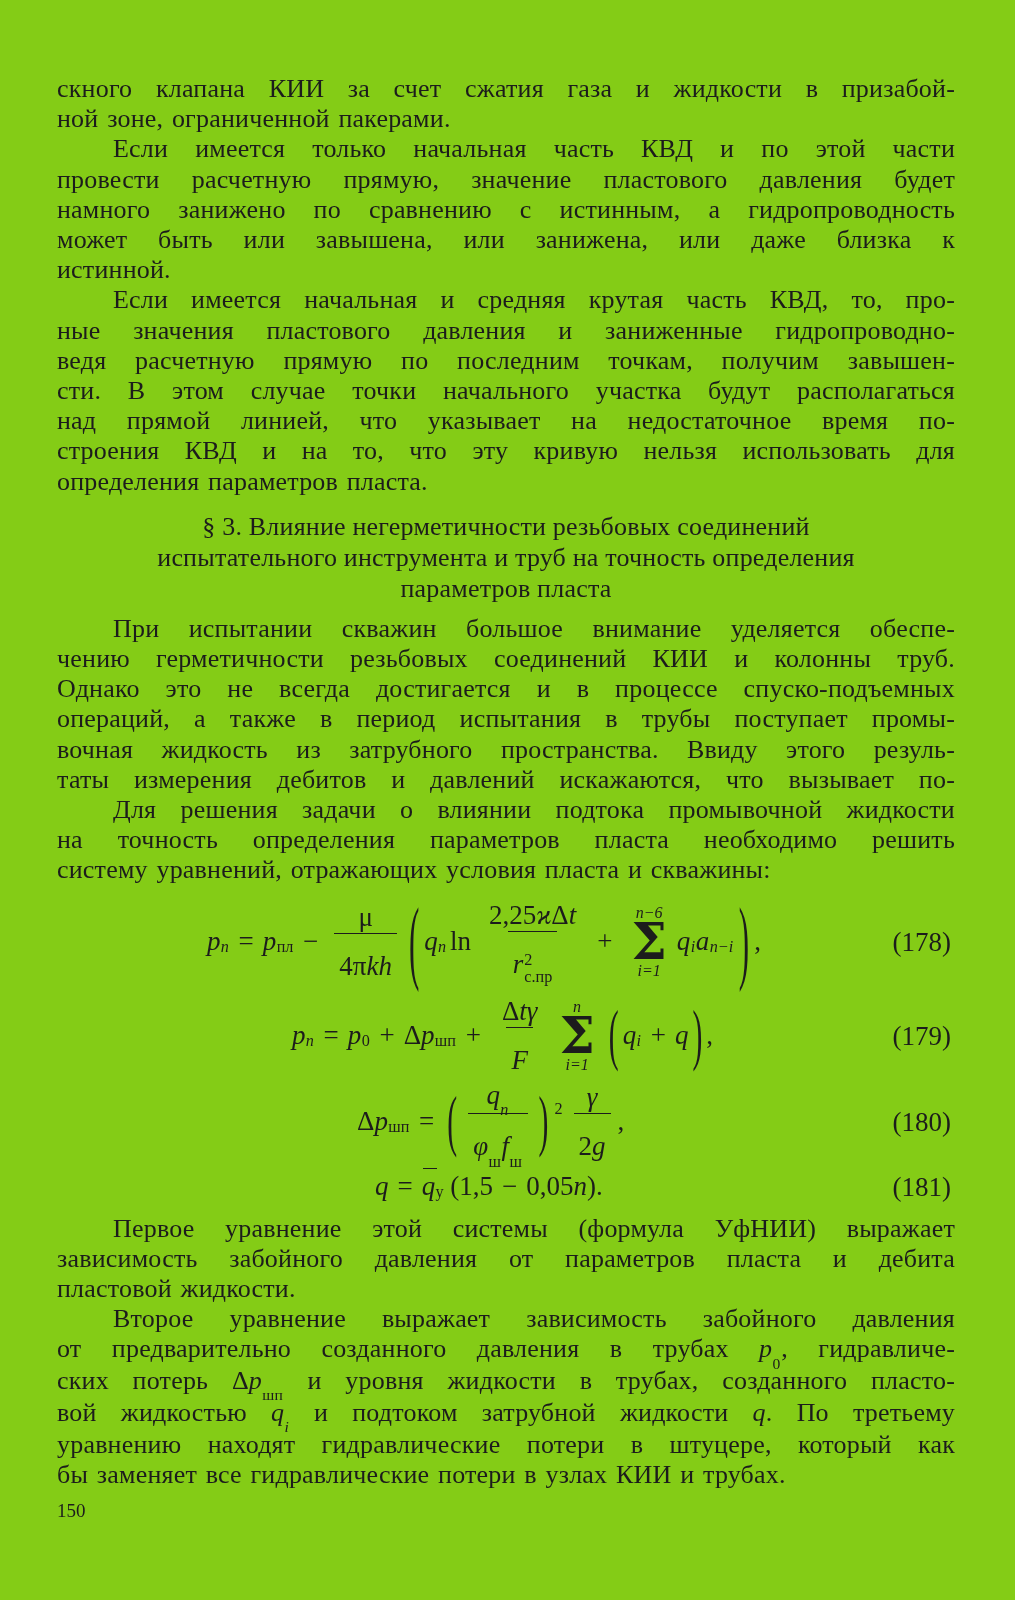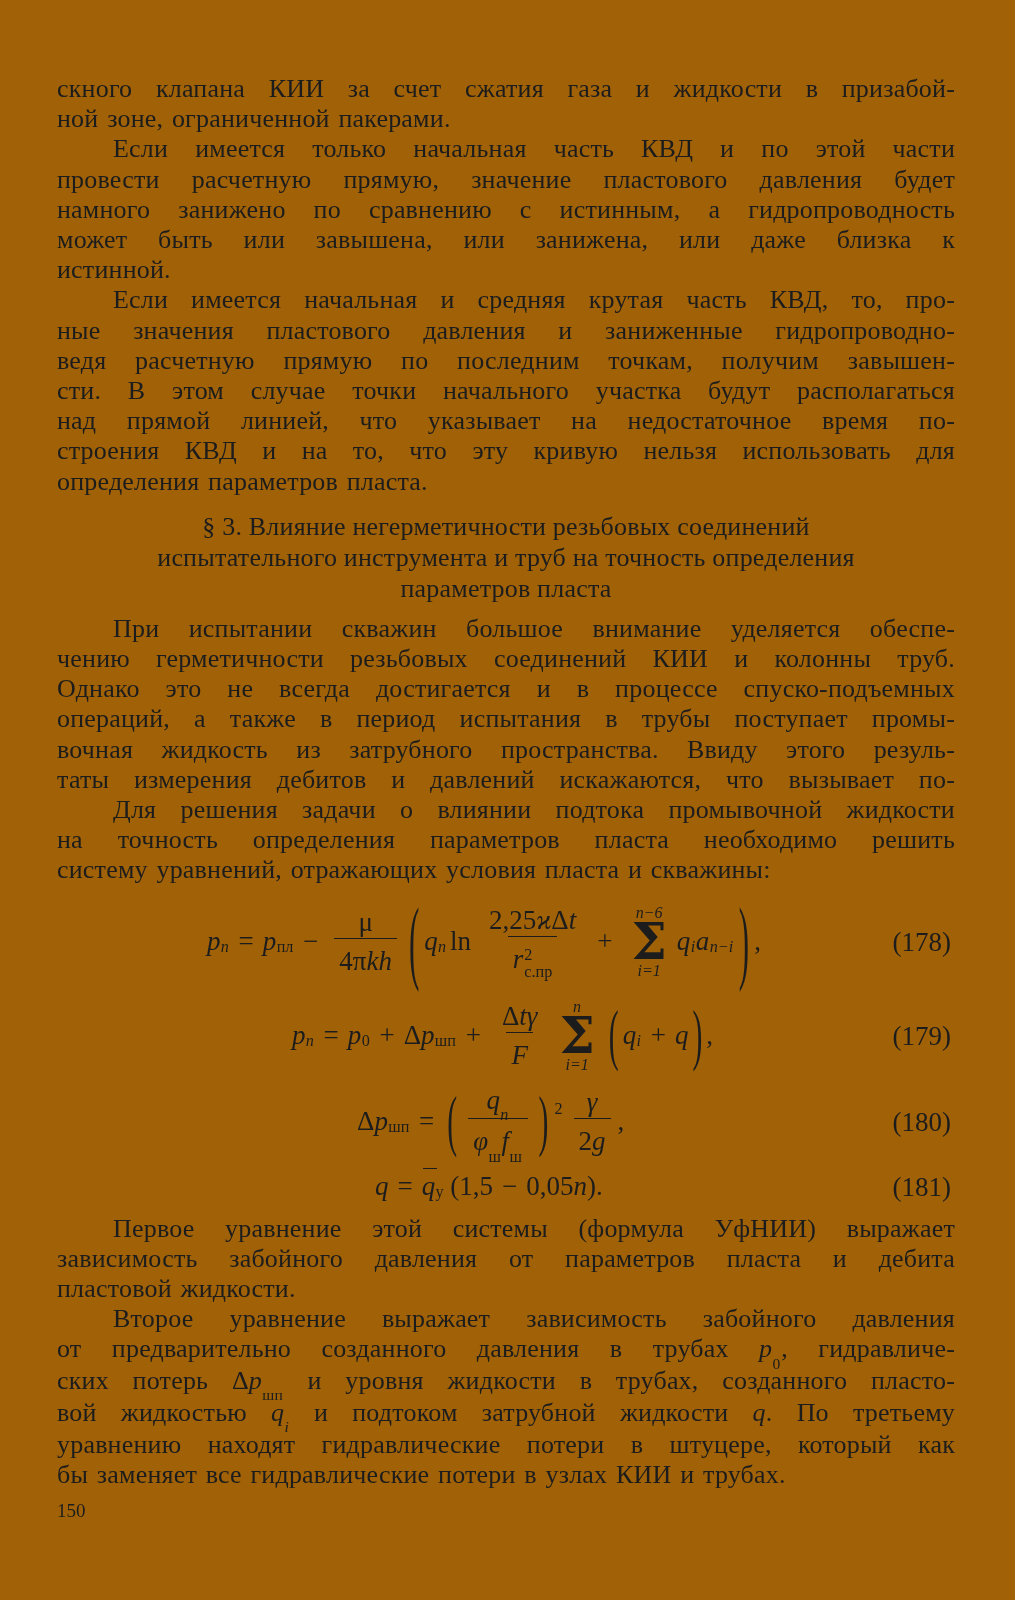--- a/index.html
+++ b/index.html
@@ -1,19 +1,19 @@
 <!DOCTYPE html>
 <html lang="ru"><head>
 <meta charset="utf-8">
 <style>
   html,body{margin:0;padding:0;background:#e9e9e9;}
   .page{
     position:relative;
     width:1015px;height:1600px;
-    background:#a16207;
+    background:#84cc16;
     font-family:"Liberation Serif","DejaVu Serif",serif;
     color:#1c1c1c;
     overflow:hidden;
     margin:0 auto;
   }
   .content{position:absolute;left:57px;top:74px;width:898px;}
   .para{margin:0;}
   .ln{
     font-size:26px;
     line-height:30.2px;
@@ -61,21 +61,21 @@
   .rm{font-style:normal;}
   .op{margin:0 9px;}
   .fn{margin:0 6px 0 3px;}
   sub{font-size:0.60em;line-height:1;position:relative;top:0.32em;left:0.02em;margin-right:1px;}
   sup.pow{font-size:0.60em;line-height:1;position:relative;top:-0.75em;margin:0 4px 0 2px;font-style:normal;}
   .frac{
     display:inline-flex;flex-direction:column;align-items:center;
     vertical-align:middle;margin:0 7px;text-align:center;
   }
   .frac .num,.frac .den{padding:0 5px;line-height:1.2;}
-  .frac .den{border-top:1.7px solid #1c1c1c;padding-top:6px;}
+  .frac .den{border-top:1.7px solid #1c1c1c;padding-top:16px;}
   .supsub{
     display:inline-flex;flex-direction:column;align-items:flex-start;
     vertical-align:middle;font-size:0.60em;line-height:1.05;
     margin-left:1px;position:relative;top:0.12em;
   }
   .supsub .ss-sub{font-style:normal;}
   .sum{
     display:inline-flex;flex-direction:column;align-items:center;
     margin:0 10px;line-height:1;vertical-align:middle;
   }

